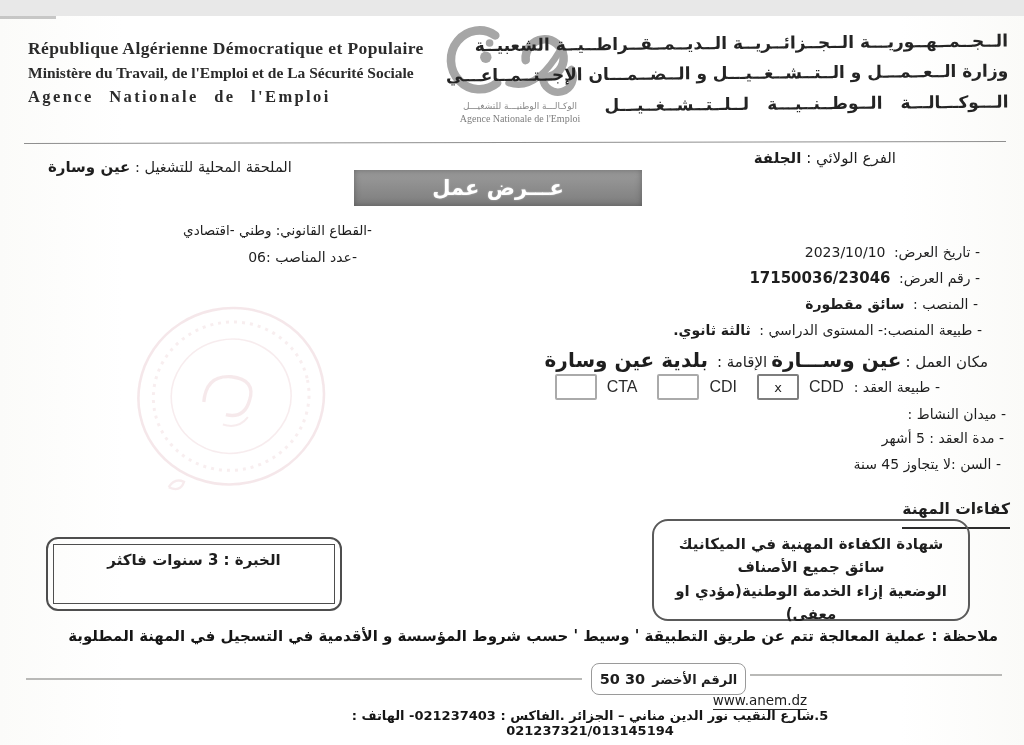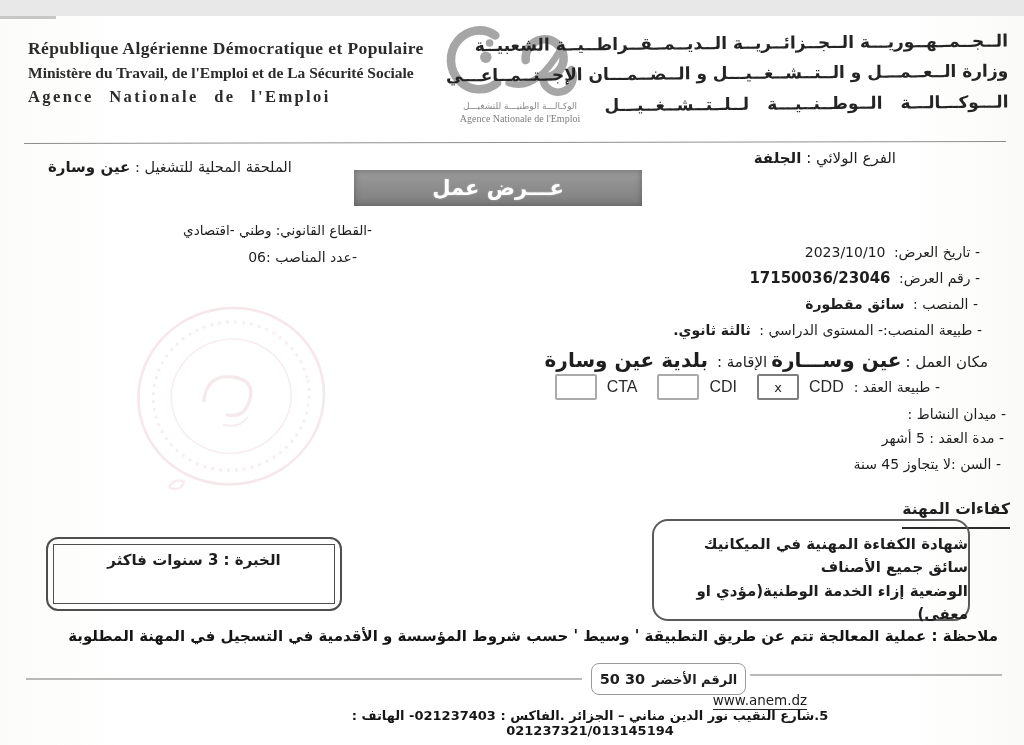--- a/index.html
+++ b/index.html
@@ -54,21 +54,21 @@
   .ct-name{font-family:"Liberation Sans",sans-serif;font-size:16px;color:#2a2a2a;margin-left:10px;}
   .ct-box{width:38px;height:22px;border:2px solid #aaa;border-radius:2px;
     display:flex;align-items:center;justify-content:center;
     font-size:13px;color:#222;background:#fff;}
   .ct-box.checked{border-color:#7e7e7e;}
   
   .skills-head{right:14px;top:484px;font-size:15.5px;font-weight:bold;direction:rtl;
     border-bottom:2px solid #2c2c2c;padding-bottom:9px;}
   .skills-box{left:652px;top:503px;width:318px;height:102px;border:2px solid #5a5a5a;
     border-radius:16px;box-sizing:border-box;padding-top:12px;text-align:center;direction:rtl;}
-  .skills-box div{font-weight:bold;font-size:15px;line-height:1.55;text-align:right;}
+  .skills-box div{font-weight:bold;font-size:15px;line-height:1.55;}
   .exp-box{left:46px;top:521px;width:296px;height:74px;border:2.5px solid #4e4e4e;border-radius:12px;
     box-sizing:border-box;padding:5px;}
   .exp-inner{width:100%;height:100%;border:1.6px solid #4e4e4e;box-sizing:border-box;
     text-align:center;direction:rtl;padding-top:6px;font-weight:bold;font-size:15px;}
   
   .stamp{left:130px;top:288px;transform:rotate(-12deg);opacity:.55;}
   
   .note{right:26px;top:611px;font-size:15px;font-weight:bold;direction:rtl;white-space:nowrap;color:#151515;}
   .fline{border-top:2px solid #b9b9b7;}
   .fline-l{left:26px;top:662px;width:556px;}

